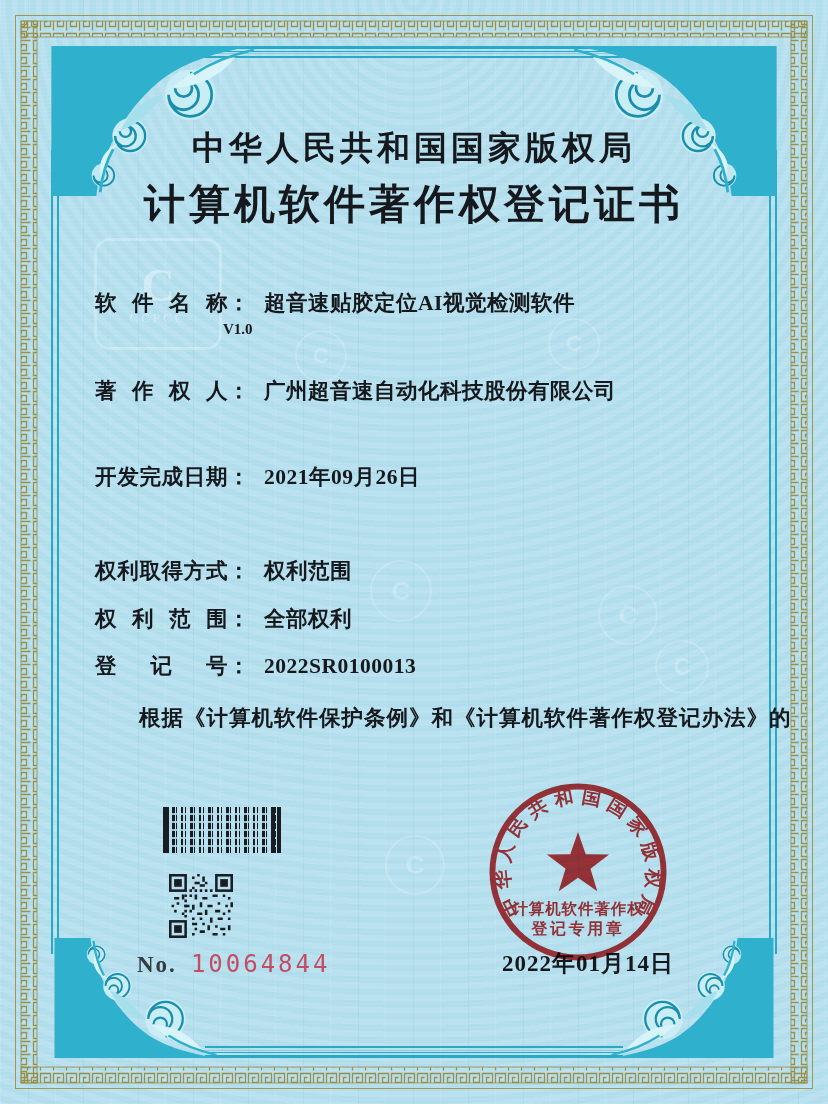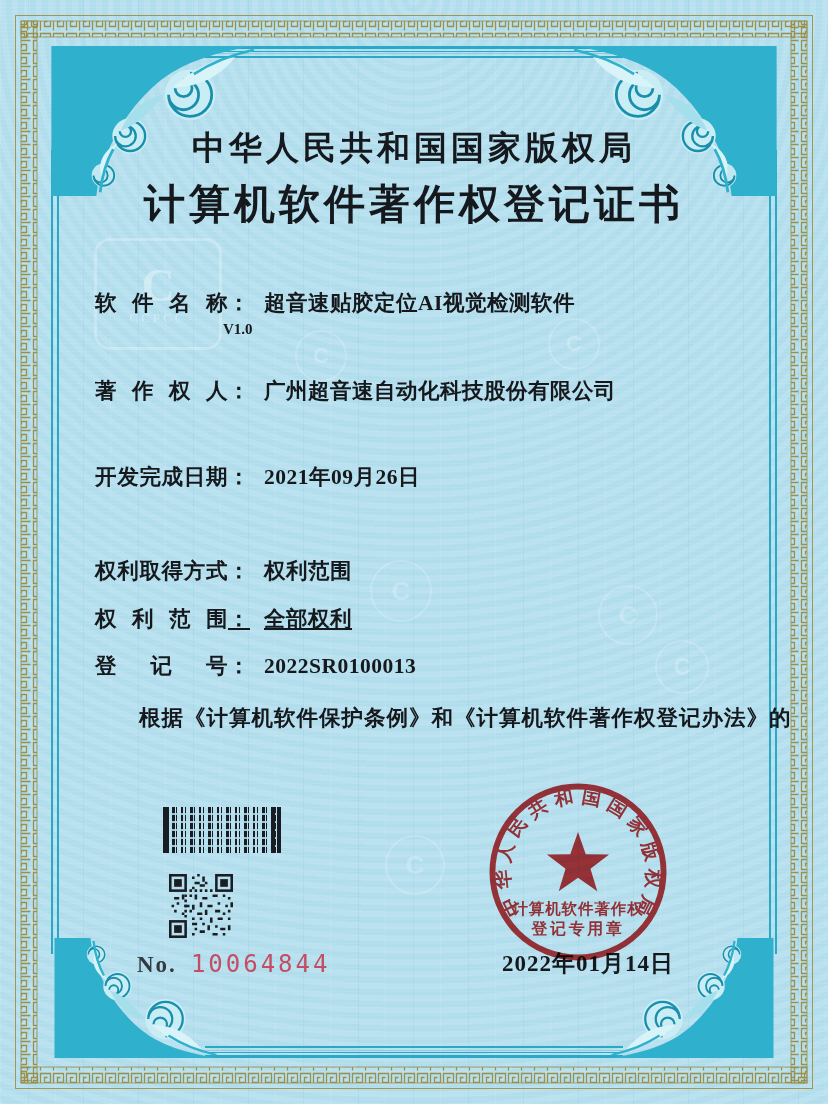--- a/index.html
+++ b/index.html
@@ -183,21 +183,21 @@
   <div class="val2">V1.0</div>
   <div class="row" style="top:376px;">
     <span class="fl">著作权人</span><span>：</span><span class="val">广州超音速自动化科技股份有限公司</span>
   </div>
   <div class="row" style="top:462px;">
     <span class="fl">开发完成日期</span><span>：</span><span class="val">2021年09月26日</span>
   </div>
   <div class="row" style="top:556px;">
     <span class="fl">权利取得方式</span><span>：</span><span class="val">权利范围</span>
   </div>
-  <div class="row" style="top:604px;text-decoration:underline;">
+  <div class="row" style="top:604px;">
     <span class="fl">权利范围</span><span>：</span><span class="val">全部权利</span>
   </div>
   <div class="row" style="top:651px;">
     <span class="fl">登记号</span><span>：</span><span class="val">2022SR0100013</span>
   </div>
 
   <div class="body-line bl1">根据《计算机软件保护条例》和《计算机软件著作权登记办法》的</div>
 
   <div class="barcode"></div>
 

